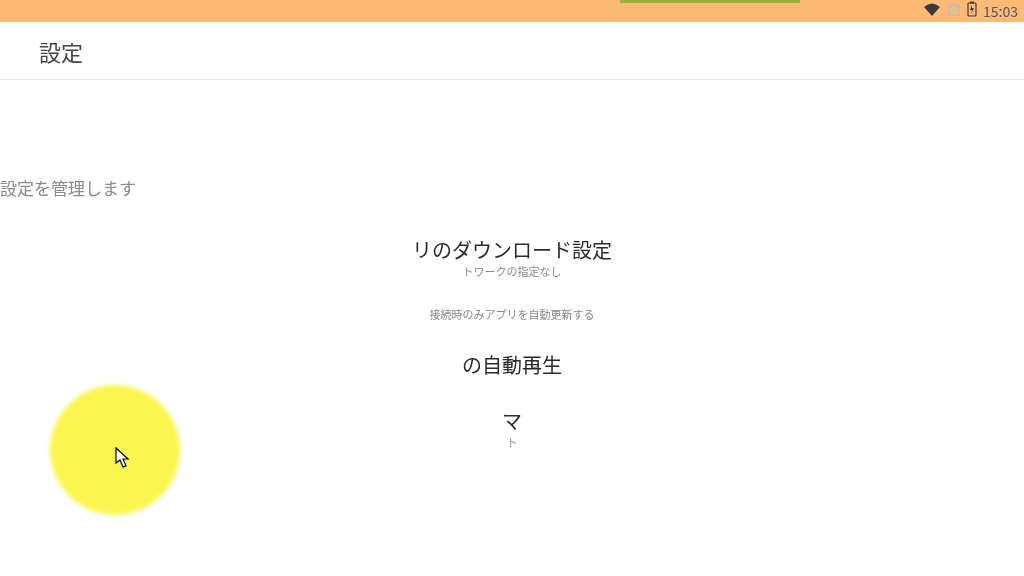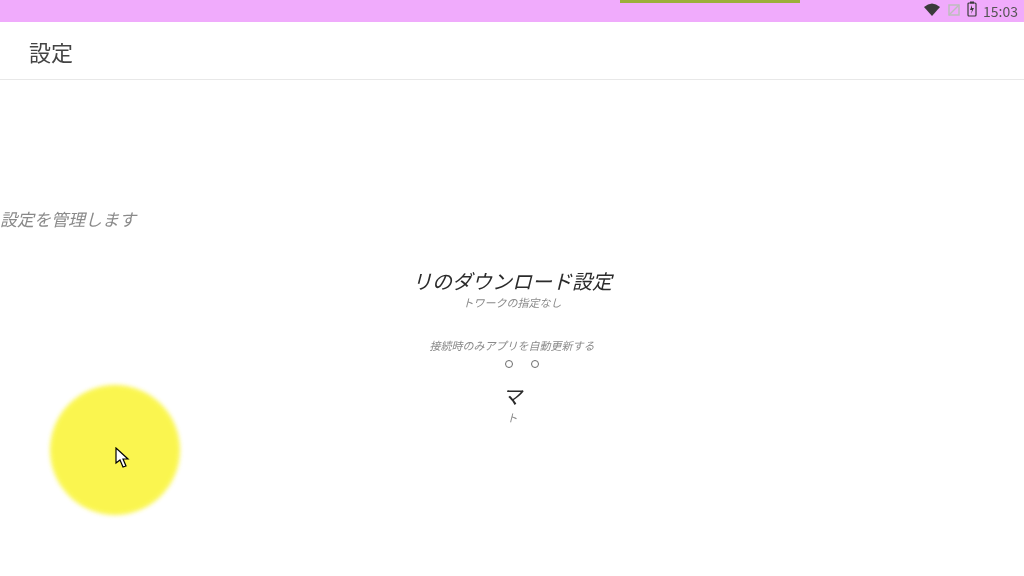--- a/index.html
+++ b/index.html
@@ -6,21 +6,21 @@
   body {
     width: 1024px;
     height: 576px;
     font-family: -apple-system, "Noto Sans CJK JP", "Hiragino Sans", sans-serif;
     background: #ffffff;
     position: relative;
     overflow: hidden;
   }
   .status-bar {
     height: 22px;
-    background: #f0abfc;
+    background: #fdba74;
     display: flex;
     justify-content: flex-end;
     align-items: center;
     padding: 0 6px;
     gap: 6px;
     color: #555;
     font-size: 14px;
   }
   .status-bar .green-stripe {
     position: absolute;
@@ -39,38 +39,37 @@
     background: #0a1f33;
     z-index: -1;
   }
   .wifi-icon, .signal-icon, .battery-icon {
     display: inline-block;
   }
   .app-bar {
     height: 58px;
     display: flex;
     align-items: center;
-    padding-left: 29px;
+    padding-left: 39px;
     border-bottom: 1px solid #e8e8e8;
   }
   .app-bar-title {
     font-size: 22px;
     color: #444;
   }
   .main {
     position: relative;
     width: 100%;
     height: calc(576px - 22px - 58px);
   }
   .settings-list {
     position: absolute;
     left: 0;
-    top: 126px;
+    top: 95px;
     width: 100%;
-    font-style: italic;
   }
   .setting-subtext {
     font-size: 17px;
     color: #8a8a8a;
     margin-bottom: 36px;
     padding-left: 0;
   }
   .setting-item {
     margin-bottom: 28px;
     cursor: pointer;
@@ -166,20 +165,21 @@
       <div class="setting-item">
         <div class="setting-title">リのダウンロード設定</div>
         <div class="setting-desc">トワークの指定なし</div>
       </div>
 
       <div class="setting-item">
         <div class="setting-desc">接続時のみアプリを自動更新する</div>
       </div>
 
       <div class="setting-item">
+        <div class="setting-title">の自動再生</div>
       </div>
 
       <div class="setting-item">
         <div class="setting-title">マ</div>
         <div class="setting-desc">ト</div>
       </div>
     </div>
   </div>
 
   <div class="loading-dots">

